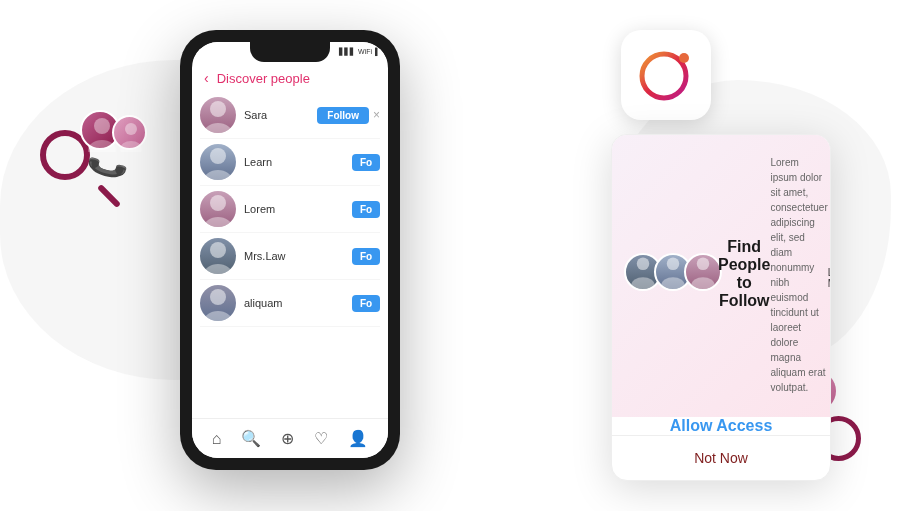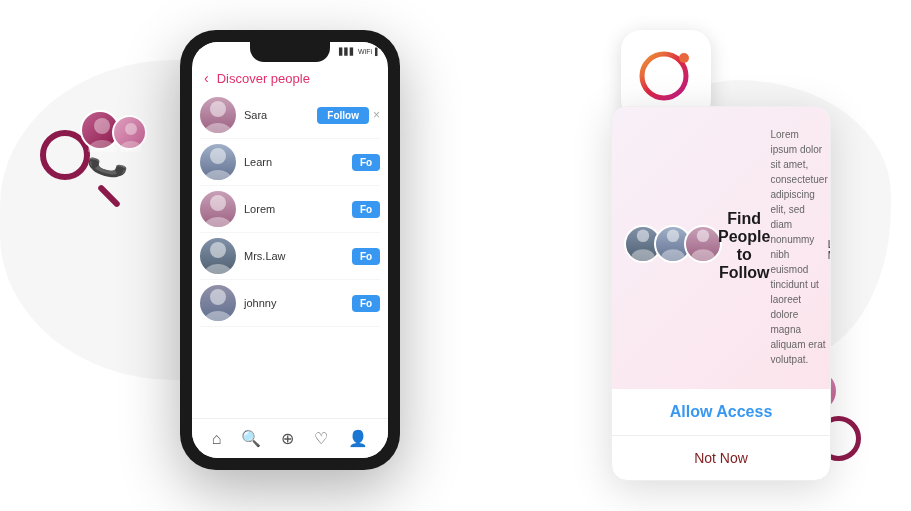--- a/index.html
+++ b/index.html
@@ -348,21 +348,20 @@
     }
     .popup-learn {
       font-size: 10px;
       font-weight: 400;
       color: #333;
       cursor: pointer;
     }
     .popup-allow {
       display: block;
       width: 100%;
-      padding: 14px;
       background: transparent;
       border: none;
       color: #3897f0;
       font-size: 16px;
       font-weight: 700;
       text-align: center;
       cursor: pointer;
       border-bottom: 1px solid #eee;
     }
     .popup-not-now {
@@ -500,21 +499,21 @@
         <button class="follow-btn-clipped">Fo</button>
       </div>
 
       <div class="person-item">
         <div class="person-avatar av5">
           <svg viewBox="0 0 36 36" width="36" height="36">
             <circle cx="18" cy="12" r="8" fill="rgba(255,255,255,0.5)"></circle>
             <ellipse cx="18" cy="36" rx="14" ry="10" fill="rgba(255,255,255,0.4)"></ellipse>
           </svg>
         </div>
-        <span class="person-name">johnny</span>
+        <span class="person-name">aliquam</span>
         <button class="follow-btn-clipped">Fo</button>
       </div>
 
     </div>
 
     <div class="phone-bottom-nav">
       <span class="nav-icon">⌂</span>
       <span class="nav-icon">🔍</span>
       <span class="nav-icon">⊕</span>
       <span class="nav-icon">♡</span>

